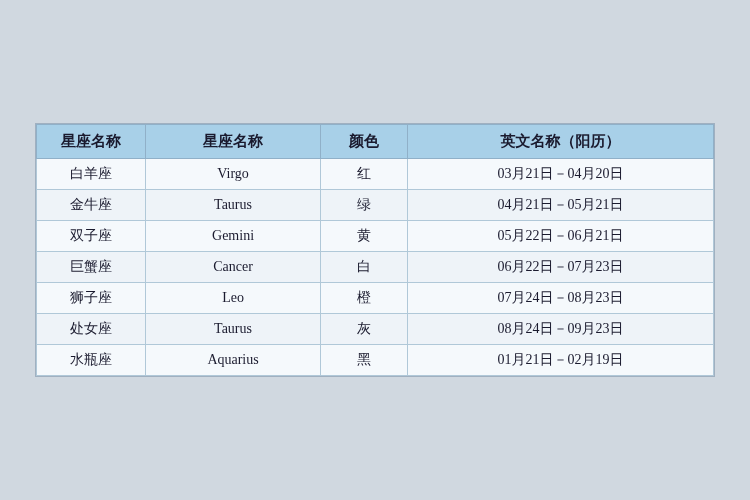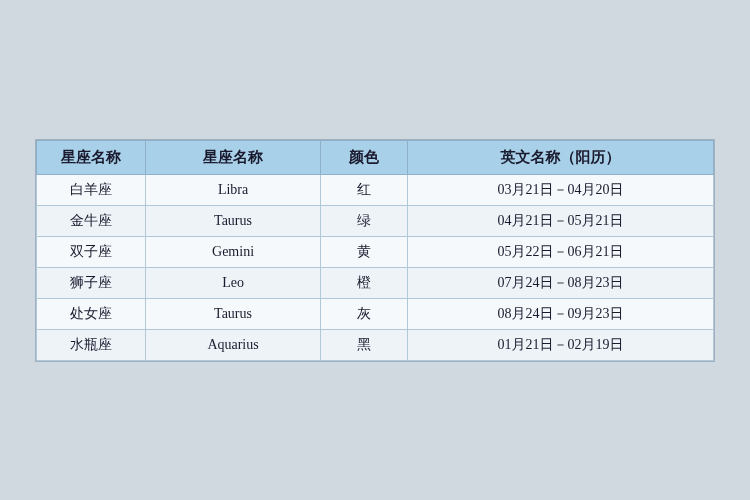--- a/index.html
+++ b/index.html
@@ -72,35 +72,41 @@
       <tr>
         <th class="col-chinese">星座名称</th>
         <th class="col-english">星座名称</th>
         <th class="col-color">颜色</th>
         <th class="col-date">英文名称（阳历）</th>
       </tr>
     </thead>
     <tbody id="table-body">
     <tr>
           <td>白羊座</td>
-          <td>Libra</td>
+          <td>Virgo</td>
           <td>红</td>
           <td>03月21日－04月20日</td>
         </tr>
         <tr>
           <td>金牛座</td>
           <td>Taurus</td>
           <td>绿</td>
           <td>04月21日－05月21日</td>
         </tr>
         <tr>
           <td>双子座</td>
           <td>Gemini</td>
           <td>黄</td>
           <td>05月22日－06月21日</td>
+        </tr>
+        <tr>
+          <td>巨蟹座</td>
+          <td>Cancer</td>
+          <td>白</td>
+          <td>06月22日－07月23日</td>
         </tr>
         <tr>
           <td>狮子座</td>
           <td>Leo</td>
           <td>橙</td>
           <td>07月24日－08月23日</td>
         </tr>
         <tr>
           <td>处女座</td>
           <td>Taurus</td>

